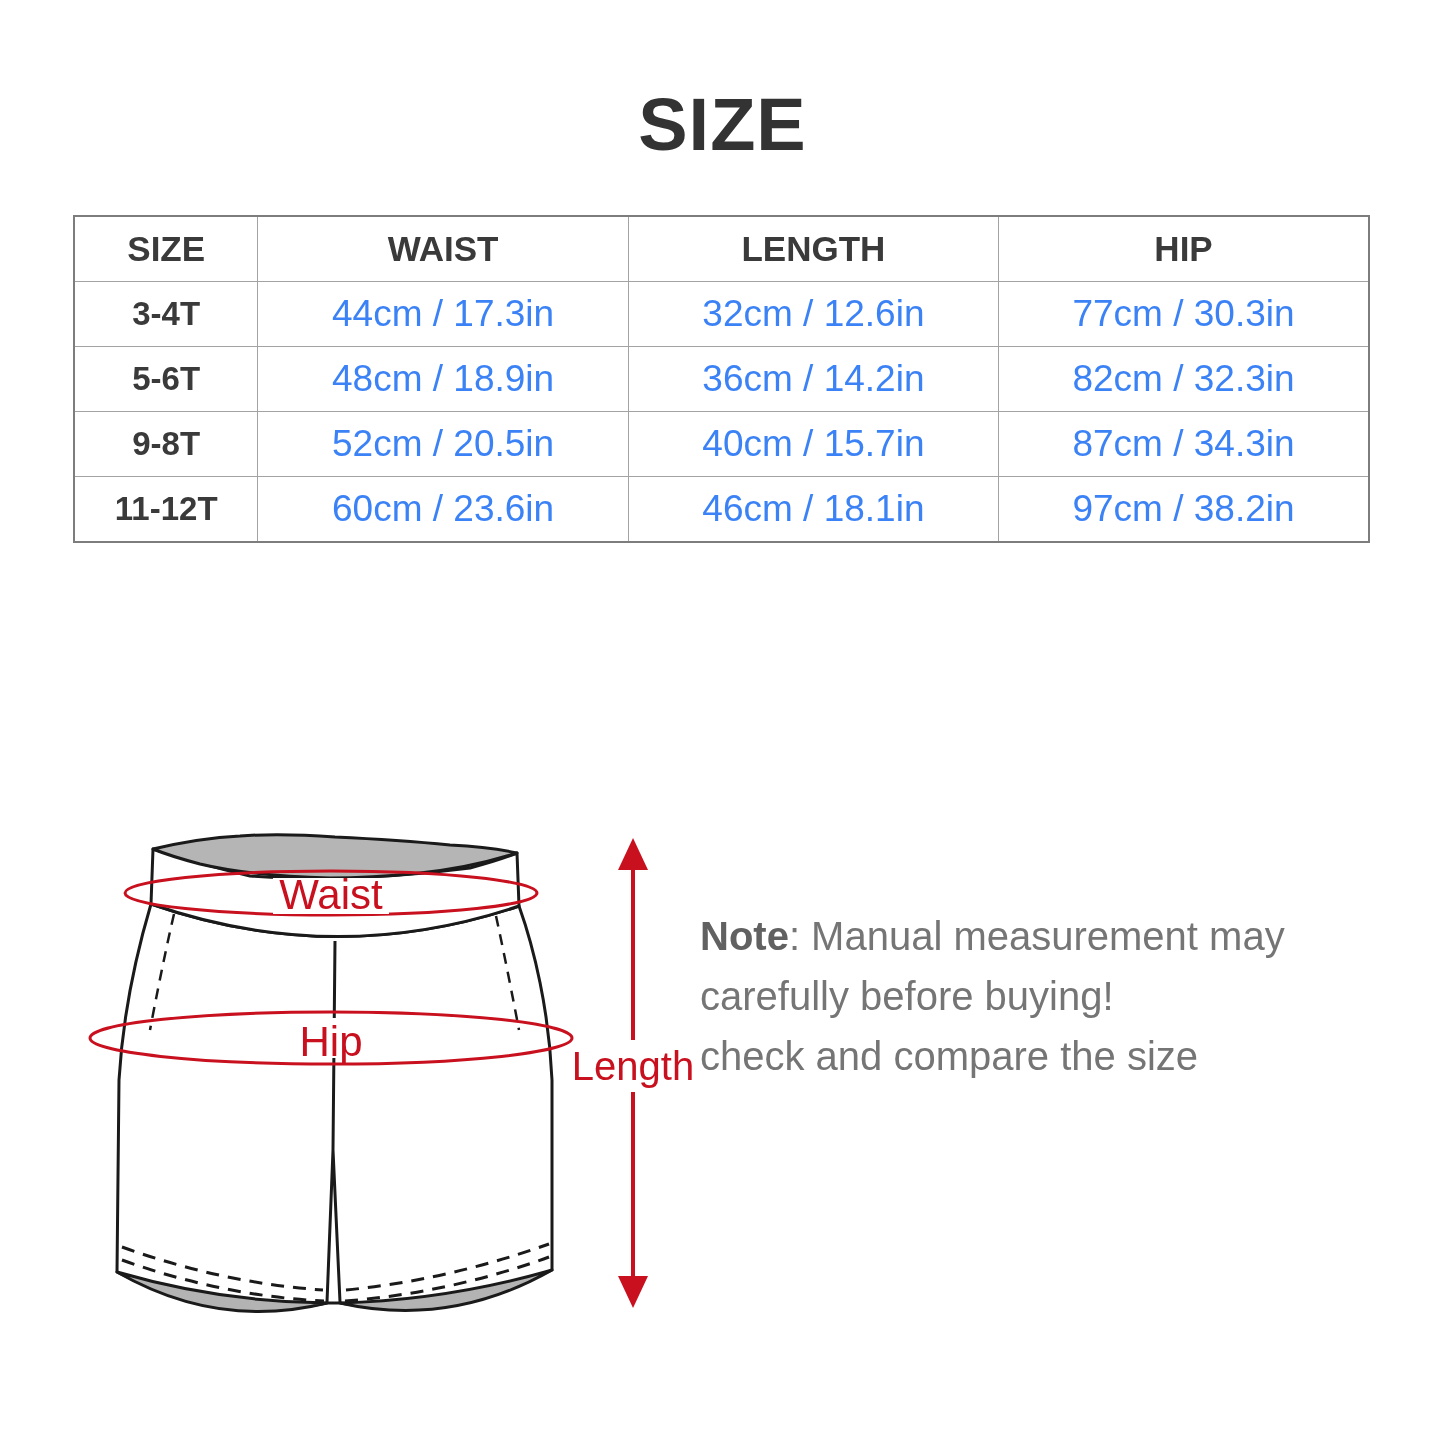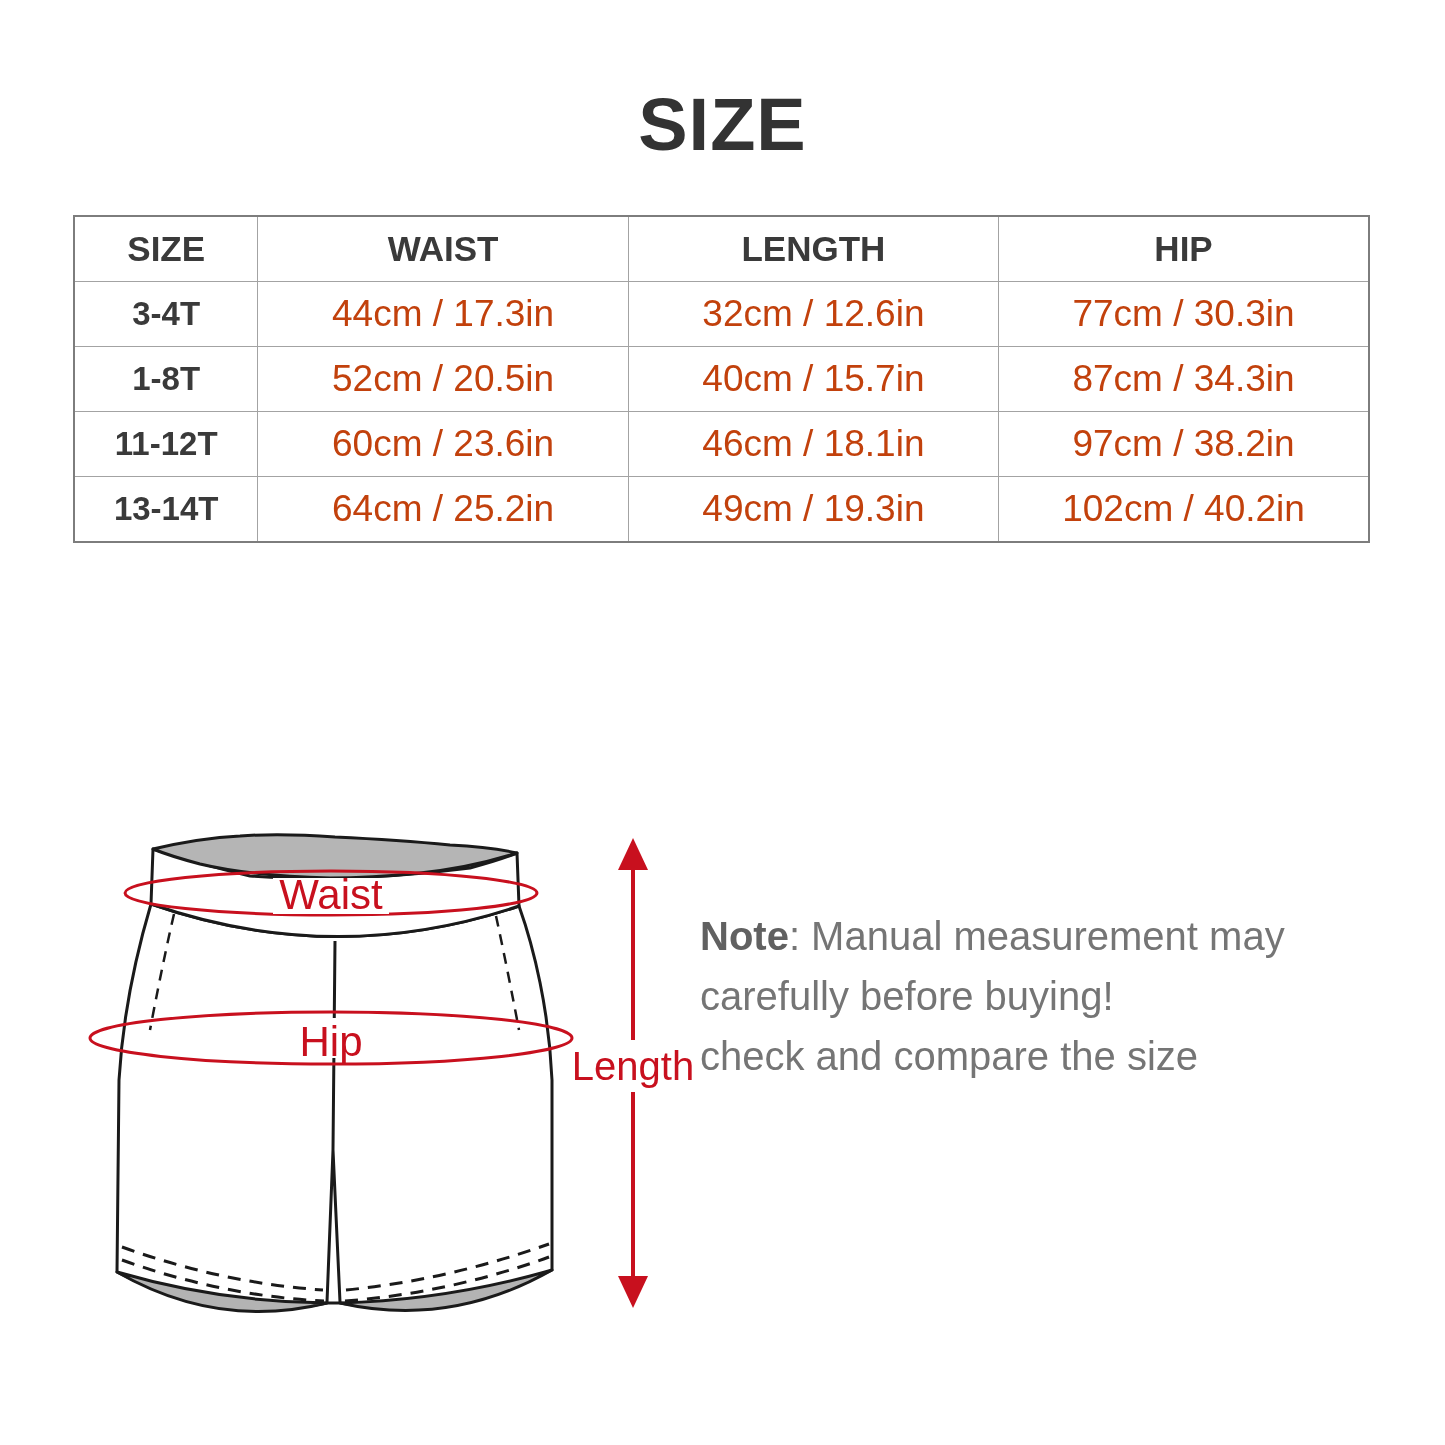--- a/index.html
+++ b/index.html
@@ -15,21 +15,21 @@
     position:absolute;left:73px;top:215px;width:1297px;
     border-collapse:collapse;table-layout:fixed;
     border:2px solid #7d7d7d;
   }
   table.size-table th, table.size-table td{
     border:1px solid #a3a3a3;height:64px;text-align:center;vertical-align:middle;
     padding:0;overflow:hidden;
   }
   table.size-table th{font-size:35px;font-weight:700;color:#3a3a3a;}
   td.size-cell{font-size:33px;font-weight:700;color:#3a3a3a;margin-left:24px;}
-  td.val-cell{font-size:37px;font-weight:400;color:#c2410c;}
+  td.val-cell{font-size:37px;font-weight:400;color:#3b82f6;}
   .diagram{position:absolute;left:60px;top:812px;width:660px;height:545px;}
   .note-block{
     position:absolute;left:700px;top:906px;width:670px;
     font-size:40px;line-height:60px;color:#757575;
   }
   .note-block .note-label{font-weight:700;color:#616161;margin-top:16px;}
   svg text{font-family:"Liberation Sans", sans-serif;}
 </style>
 </head>
 <body>
@@ -52,36 +52,36 @@
     </tr>
   </thead>
   <tbody>
     <tr>
       <td class="size-cell">3-4T</td>
       <td class="val-cell">44cm / 17.3in</td>
       <td class="val-cell">32cm / 12.6in</td>
       <td class="val-cell">77cm / 30.3in</td>
     </tr>
     <tr>
-      <td class="size-cell">1-8T</td>
+      <td class="size-cell">5-6T</td>
+      <td class="val-cell">48cm / 18.9in</td>
+      <td class="val-cell">36cm / 14.2in</td>
+      <td class="val-cell">82cm / 32.3in</td>
+    </tr>
+    <tr>
+      <td class="size-cell">9-8T</td>
       <td class="val-cell">52cm / 20.5in</td>
       <td class="val-cell">40cm / 15.7in</td>
       <td class="val-cell">87cm / 34.3in</td>
     </tr>
     <tr>
       <td class="size-cell">11-12T</td>
       <td class="val-cell">60cm / 23.6in</td>
       <td class="val-cell">46cm / 18.1in</td>
       <td class="val-cell">97cm / 38.2in</td>
-    </tr>
-    <tr>
-      <td class="size-cell">13-14T</td>
-      <td class="val-cell">64cm / 25.2in</td>
-      <td class="val-cell">49cm / 19.3in</td>
-      <td class="val-cell">102cm / 40.2in</td>
     </tr>
   </tbody>
 </table>
 
 <svg class="diagram" viewBox="60 812 660 545" width="660" height="545">
 
   <g stroke="#dedede" stroke-width="3" fill="none" stroke-linecap="round">
     <path d="M185,948 q4,40 1,78"></path>
     <path d="M210,952 q-3,42 0,88"></path>
     <path d="M235,950 q4,45 1,72"></path>

